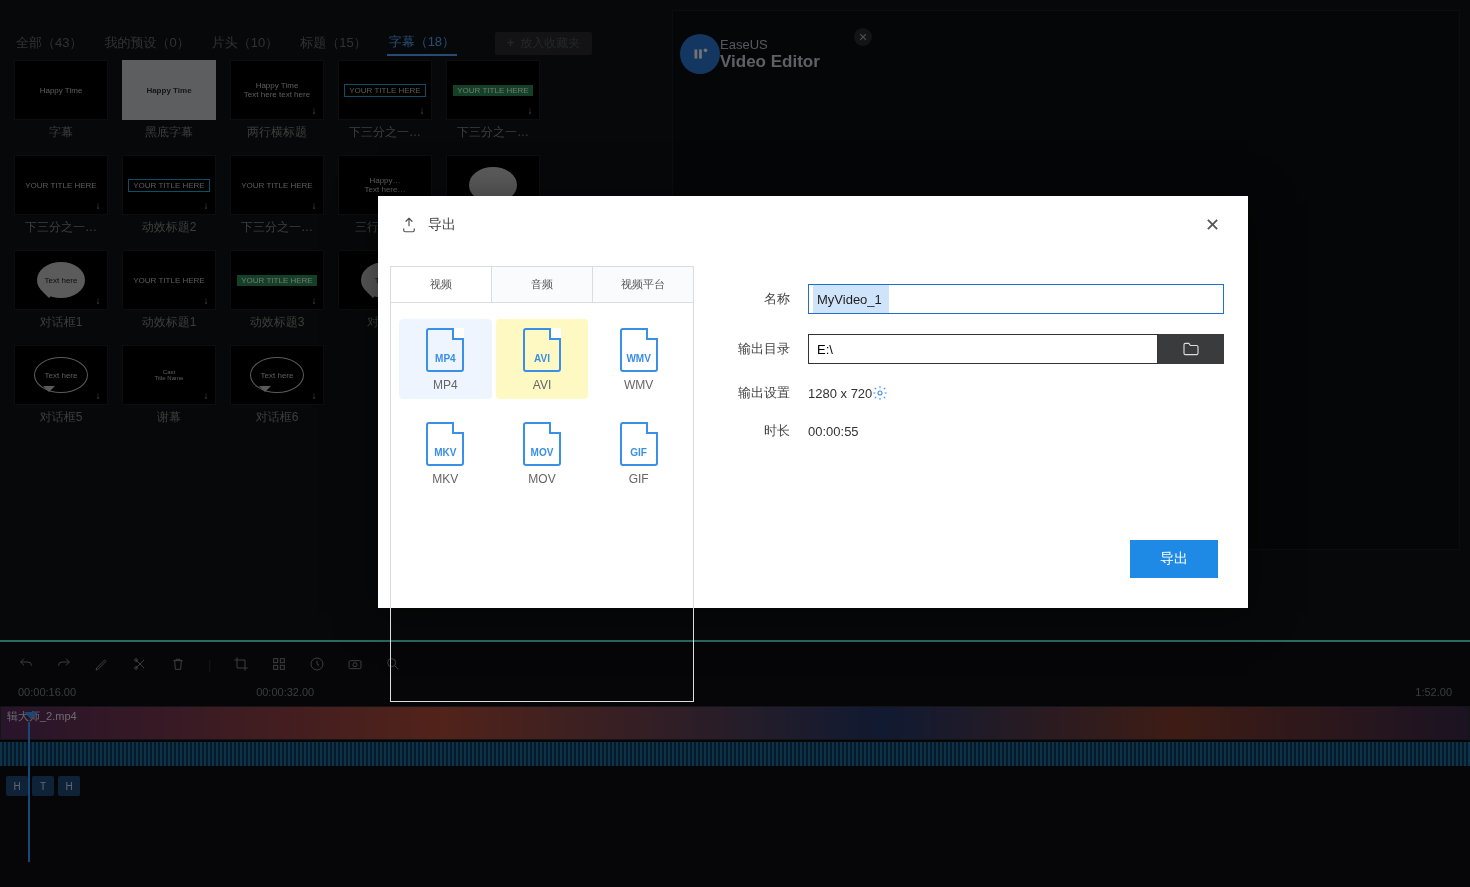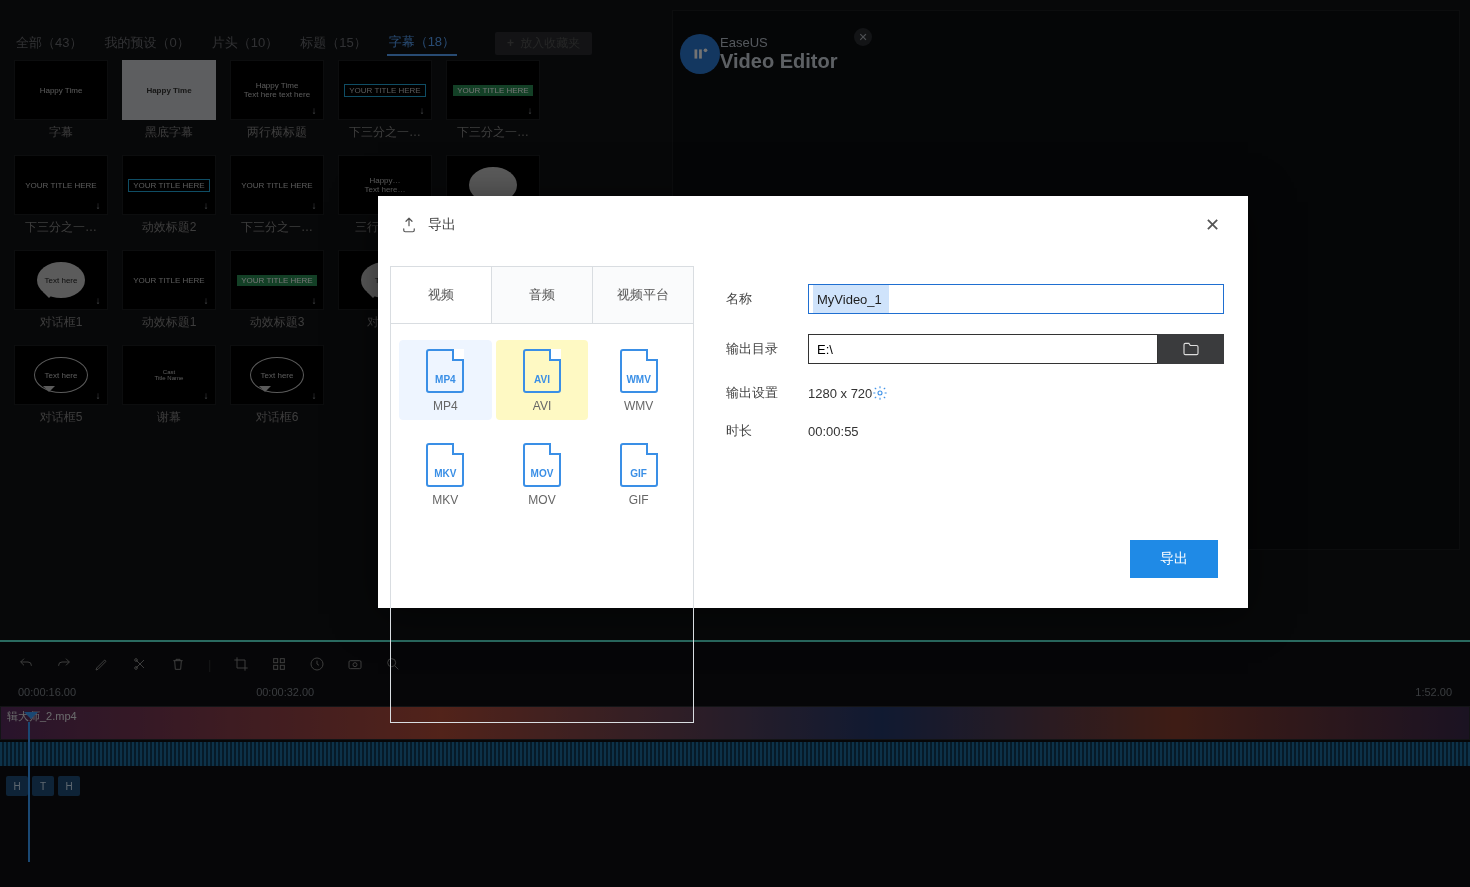--- a/index.html
+++ b/index.html
@@ -80,21 +80,21 @@
     }
     .brand {
       position: absolute; top: 34px; left: 680px;
       display: flex; align-items: center; 
     }
     .brand-logo {
       width: 40px; height: 40px; border-radius: 50%;
       background: #2c7bd6; display:flex; align-items:center; justify-content:center;
     }
     .brand-text-a { color: #b9c1cc; font-size: 13px; }
-    .brand-text-b { color: #cfd6de; font-size: 20px; font-weight: 600; }
+    .brand-text-b { color: #cfd6de; font-size: 17px; font-weight: 600; }
     .brand-close {
       position:absolute; top: 28px; left: 854px;
       width: 18px; height:18px; border-radius:50%;
       background:#2a2d32; color:#aeb3bb; font-size:11px;
       display:flex; align-items:center; justify-content:center;
     }
 
     
     .timeline {
       position: absolute; left: 0; right: 0; top: 640px; bottom: 0;
@@ -159,23 +159,23 @@
     .modal-body {
       display:flex; padding: 20px 24px 12px 12px; gap: 32px;
     }
 
     
     .format-panel { width: 304px; }
     .ftabs {
       display:flex;
     }
     .ftab {
-      flex:1; text-align:center; padding:19px 0;
+      flex:1; text-align:center; padding:10px 0;
       border:1px solid #d9dde1; border-bottom:none;
-      background:#fafbfc; color:#555; font-size:13px; cursor:pointer;
+      background:#fafbfc; color:#555; font-size:11px; cursor:pointer;
     }
     .ftab + .ftab { border-left:none; }
     .ftab.active { background:#fff; font-weight:500; }
     .format-box {
       border:1px solid #d9dde1; height: 400px;
       padding: 16px 8px;
       display:grid; grid-template-columns: repeat(3, 1fr);
       grid-auto-rows: min-content;
       gap: 14px 4px;
       text-align: right;
@@ -199,21 +199,21 @@
       width:10px; height:10px; background:#fff;
       border-left:2px solid #3a8fe6; border-bottom:2px solid #3a8fe6;
     }
     .fmt-label { color:#666; font-size:12px; }
 
     
     .form-panel { flex:1; padding-top:18px; }
     .frow {
       display:flex; align-items:center; gap:18px; margin-bottom:20px;
     }
-    .flabel { width:64px; color:#444; font-size:13px; }
+    .flabel { width:64px; text-align:right; color:#444; font-size:13px; }
     .finput {
       flex:1; height:30px; border:1px solid #1f6fd1; padding:0 8px;
       font-size:13px; color:#1d1d1d; outline:none;
     }
     .finput.name-sel { background: linear-gradient(#cfe3fb,#cfe3fb) no-repeat; background-size: 76px 100%; background-position: 4px 0; }
     .path-wrap { flex:1; display:flex; }
     .path-input {
       flex:1; height:30px; border:1px solid #333; padding:0 8px; font-size:13px;
     }
     .browse-btn {

